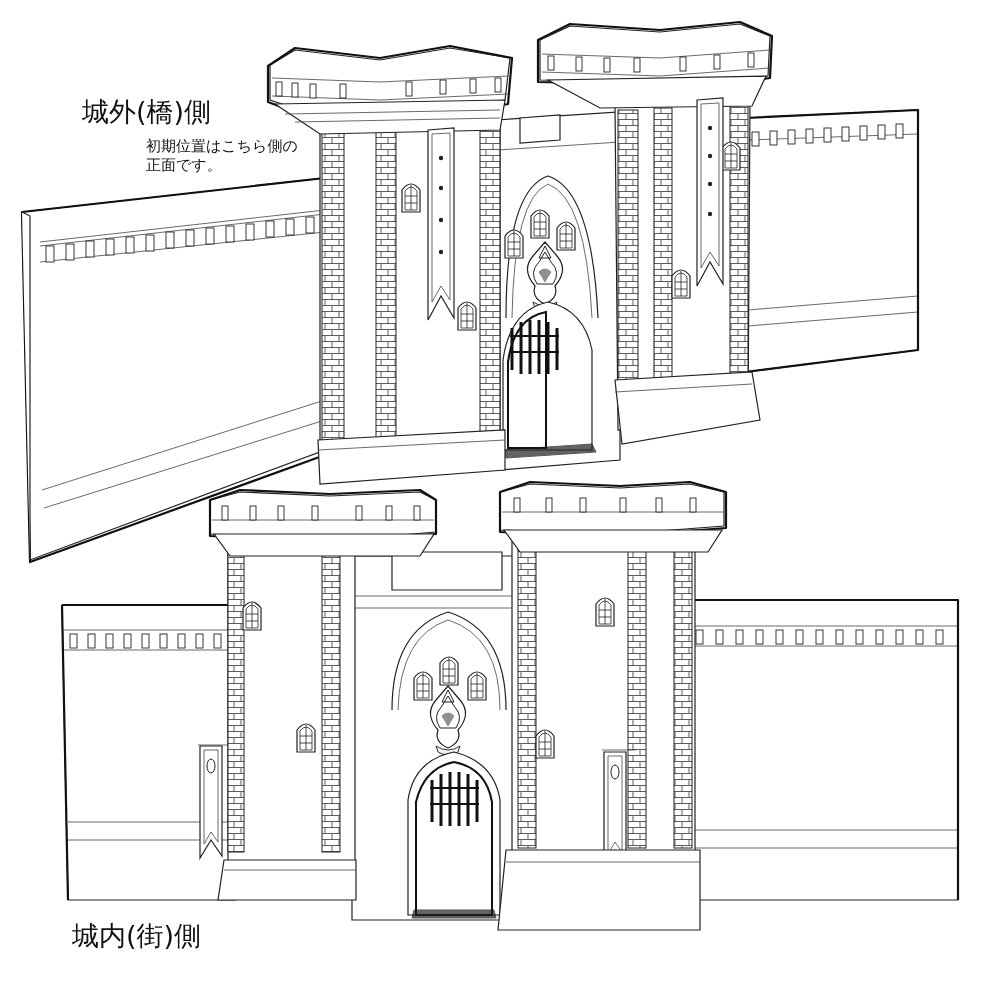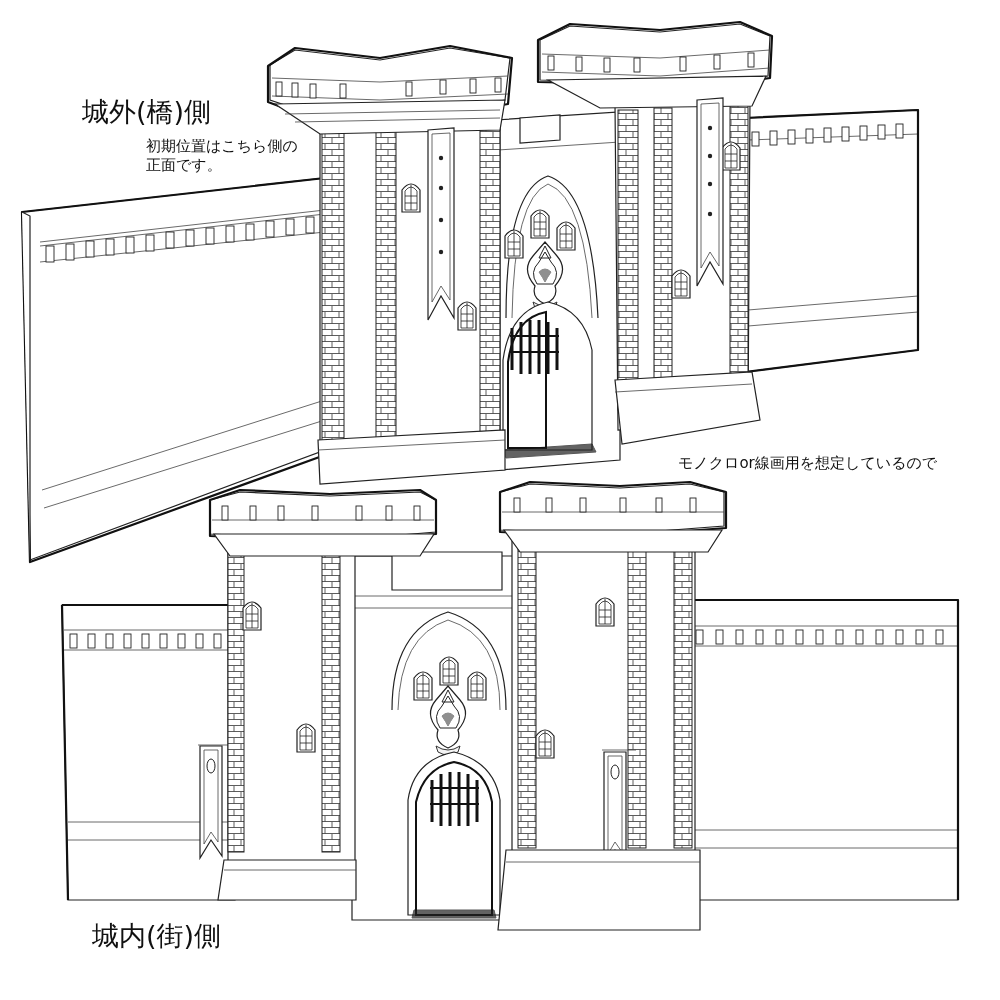--- a/index.html
+++ b/index.html
@@ -292,15 +292,14 @@
     </g>
   </g>
 </svg>
 
 <div class="label-title" style="left:82px; top:94px;text-align:center;">城外(橋)側</div>
 <div class="label-note" style="left:100px; top:137px;margin-left:46px;">
   <div>初期位置はこちら側の</div>
   <div>正面です。</div>
 </div>
 <div class="label-note" style="left:678px; top:454px;">
-  <div>モノクロor線画用を想定しているので</div>
 </div>
-<div class="label-title" style="left:72px; top:918px;margin-left:20px;">城内(街)側</div>
+<div class="label-title" style="left:72px; top:918px;">城内(街)側</div>
 
 </body></html>

